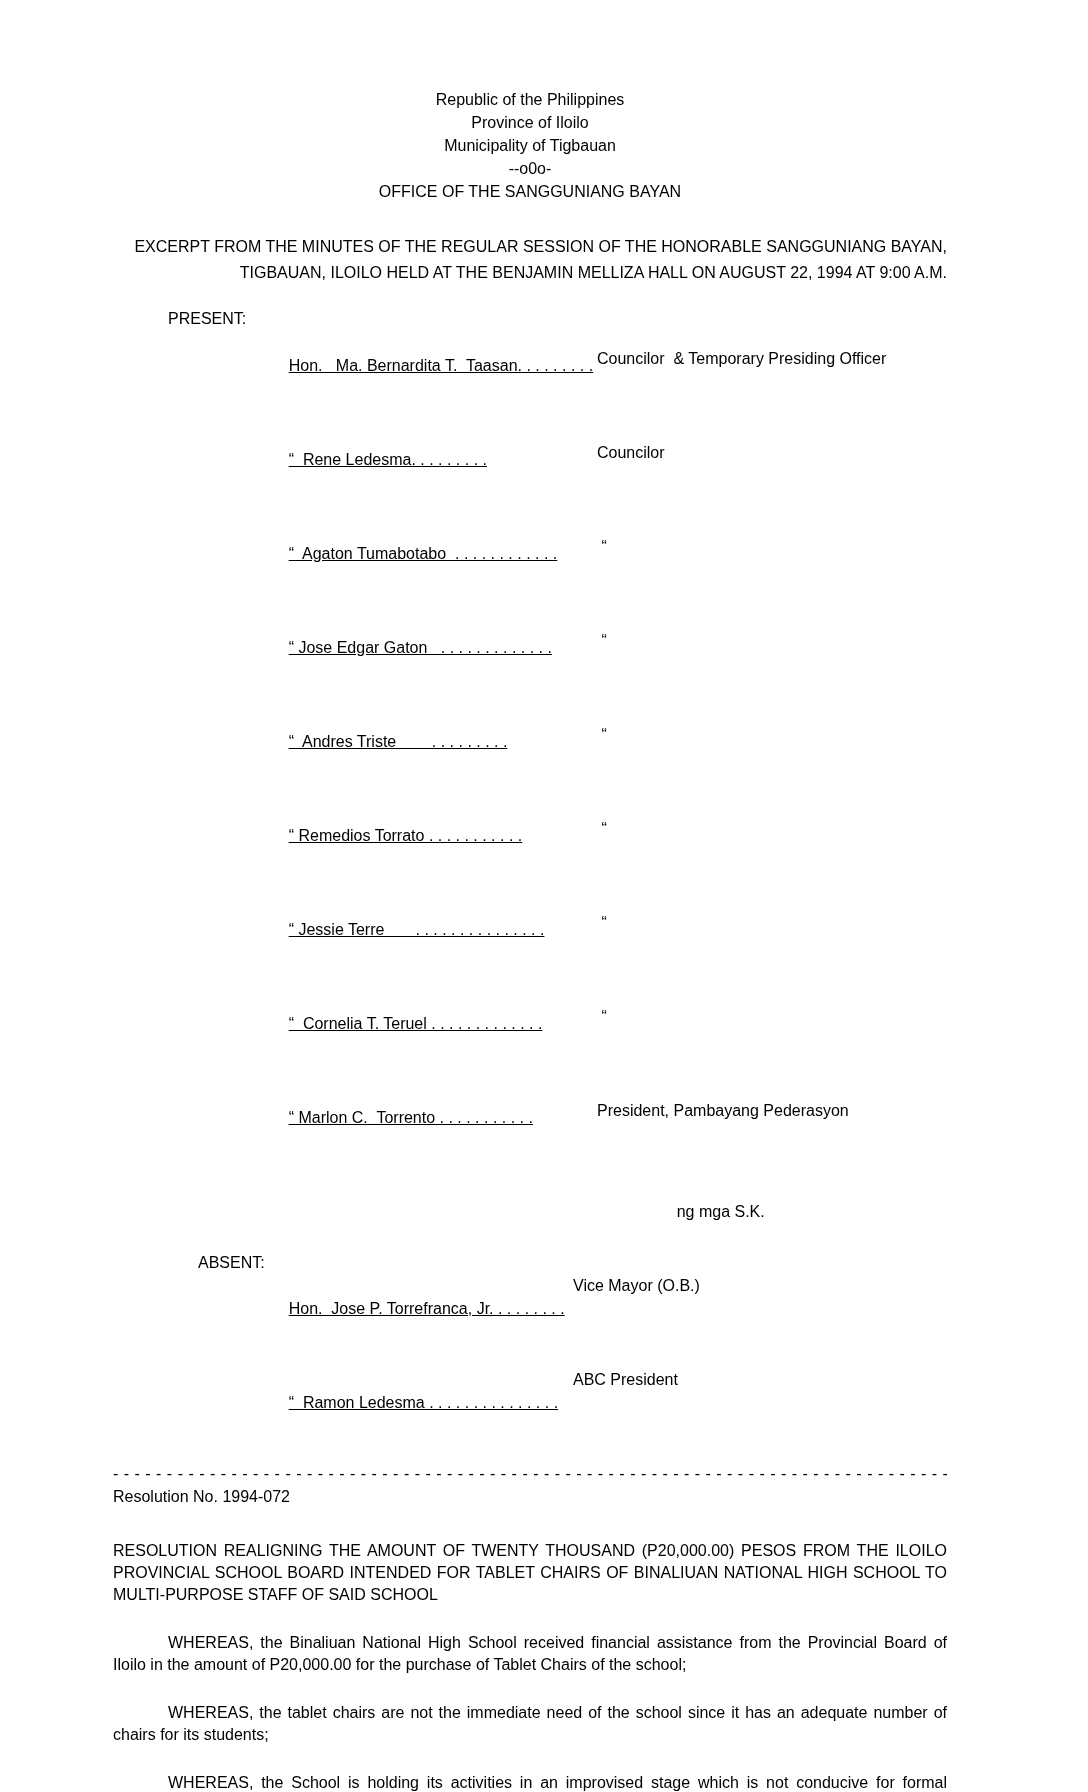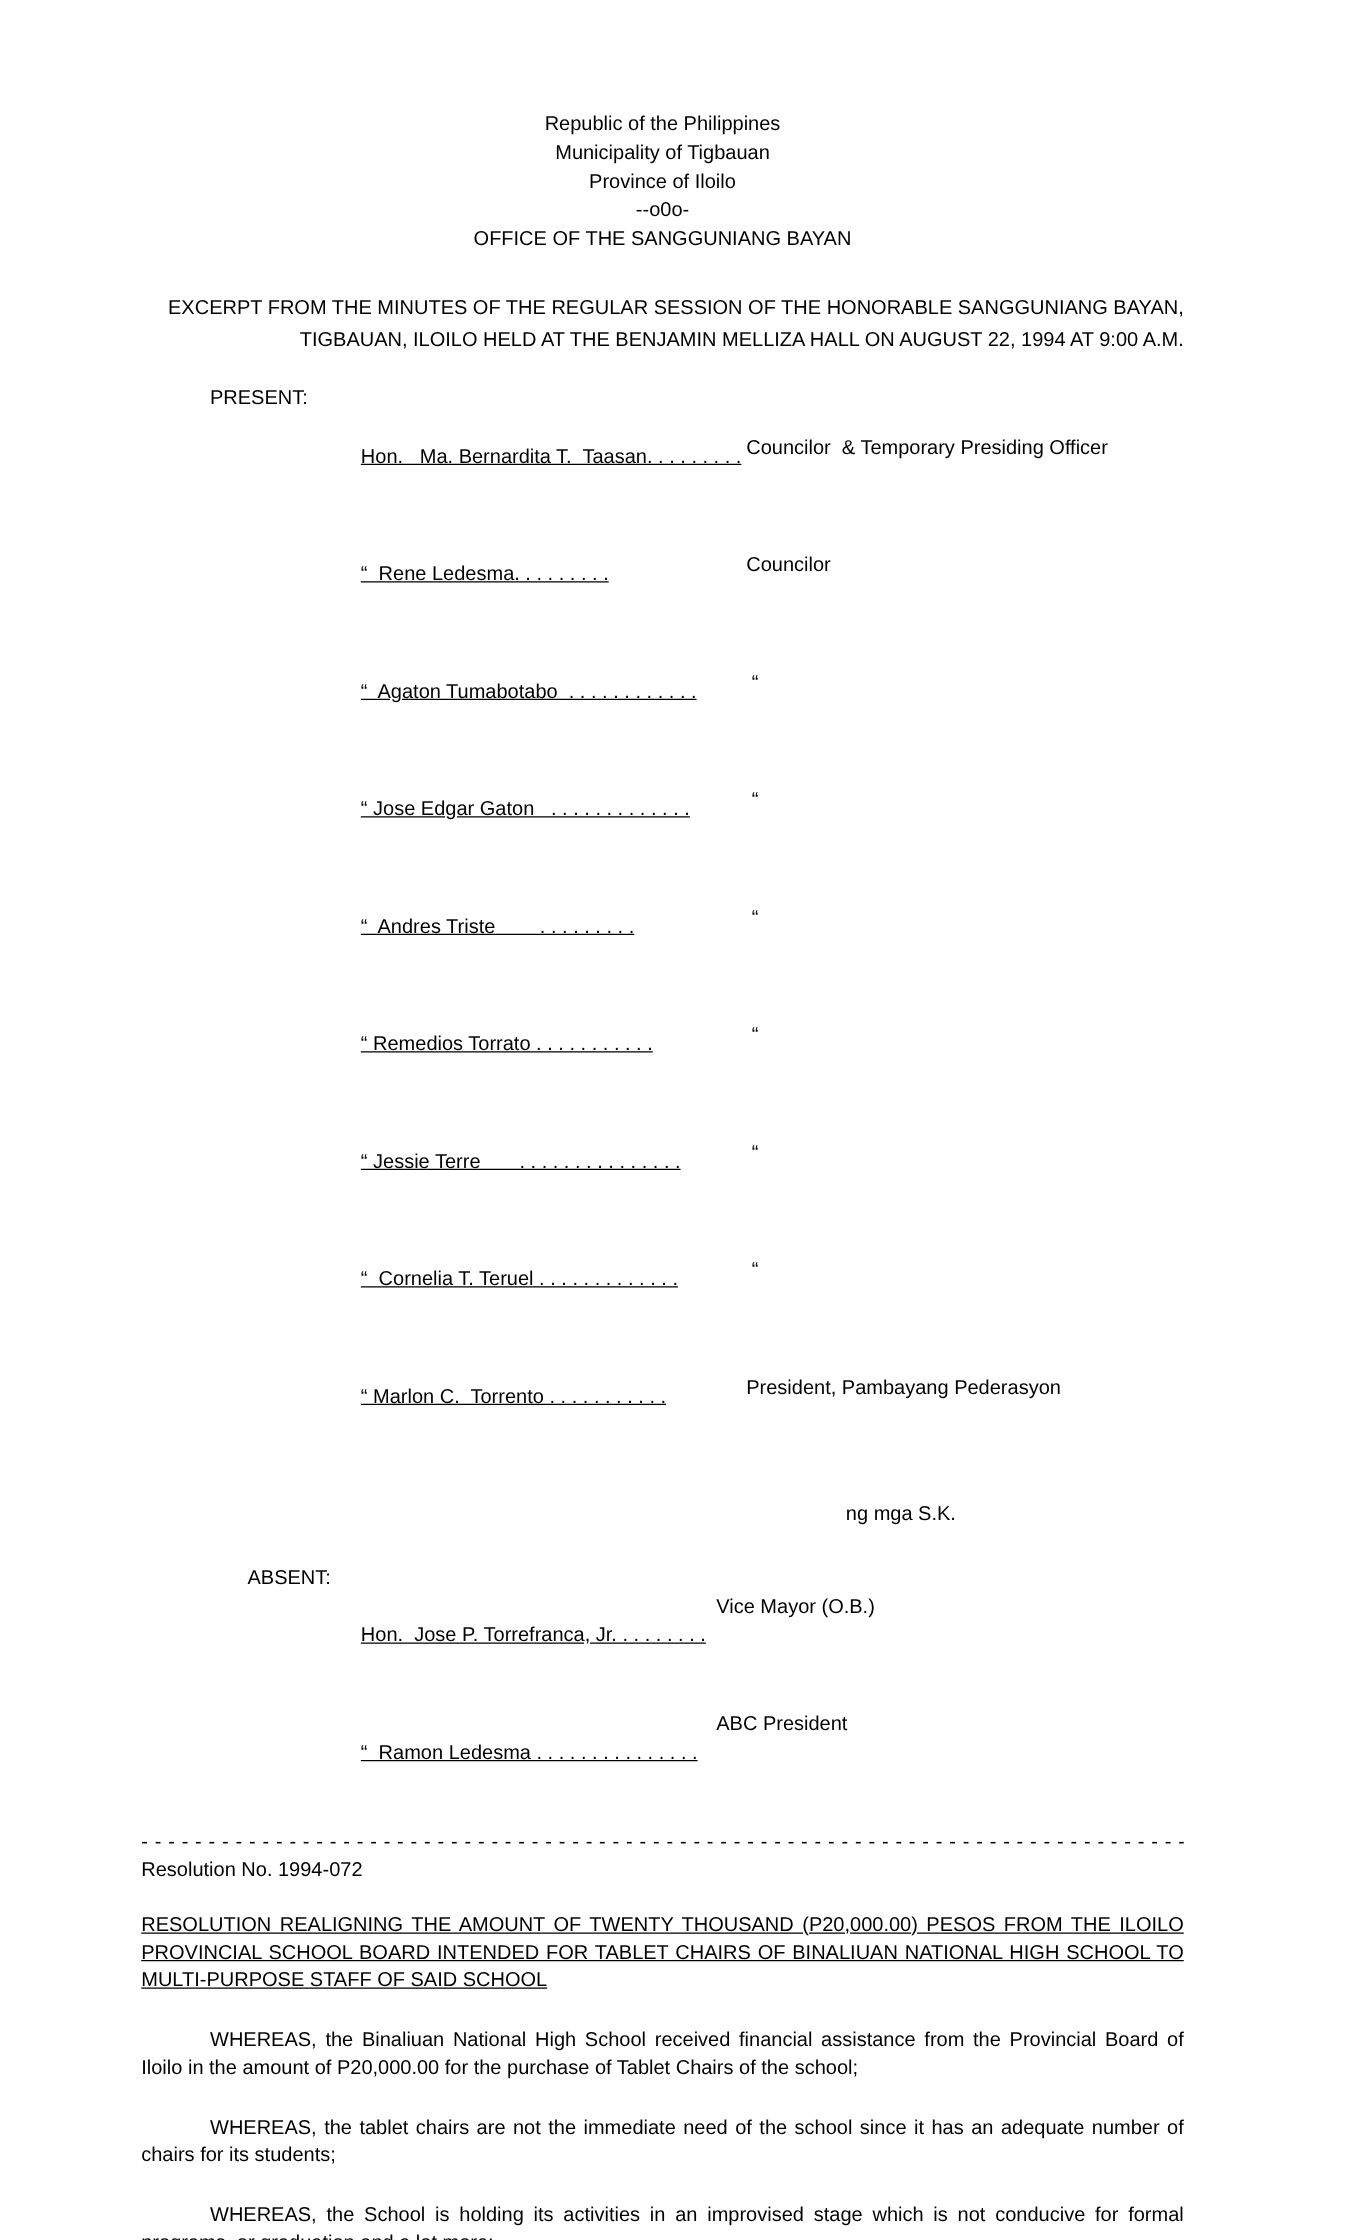--- a/index.html
+++ b/index.html
@@ -14,33 +14,33 @@
   .excerpt{margin-top:31px;line-height:26px;text-align:right;}
   .section-label{margin-top:21px;line-height:23px;margin-left:55px;}
   .roster{margin-top:0;}
   .roster-row{position:relative;line-height:23.5px;white-space:pre;}
   .roster-name{margin-left:149px;text-decoration:underline;}
   .roster-title{position:absolute;left:484px;top:17px;}
   .roster-title-absent{position:absolute;left:460px;top:0;}
   .roster-subline{margin-left:537px;}
   .dash-line{line-height:24px;white-space:nowrap;overflow:hidden;letter-spacing:0.5px;}
   .res-no{text-align:left;line-height:22px;}
-  .res-title{margin-top:22px;line-height:22px;text-align:justify;text-decoration:underline;}
+  .res-title{margin-top:32px;line-height:22px;text-align:justify;}
   .para{margin-top:26px;line-height:22px;text-align:justify;text-indent:55px;}
   .mt-sm{margin-top:2px;}
 </style>
 </head>
 <body>
 
 <div class="page">
 
   <div class="doc-header">
     <div>Republic of the Philippines</div>
+    <div>Province of Iloilo</div>
     <div>Municipality of Tigbauan</div>
-    <div>Province of Iloilo</div>
     <div>--o0o-</div>
     <div>OFFICE OF THE SANGGUNIANG BAYAN</div>
   </div>
 
   <div class="excerpt">EXCERPT FROM THE MINUTES OF THE REGULAR SESSION OF THE HONORABLE SANGGUNIANG BAYAN, TIGBAUAN, ILOILO HELD AT THE BENJAMIN MELLIZA HALL ON  AUGUST 22, 1994 AT 9:00 A.M.</div>
 
   <div class="section-label">PRESENT:</div>
 
   <div class="roster">
     <div class="roster-row">

